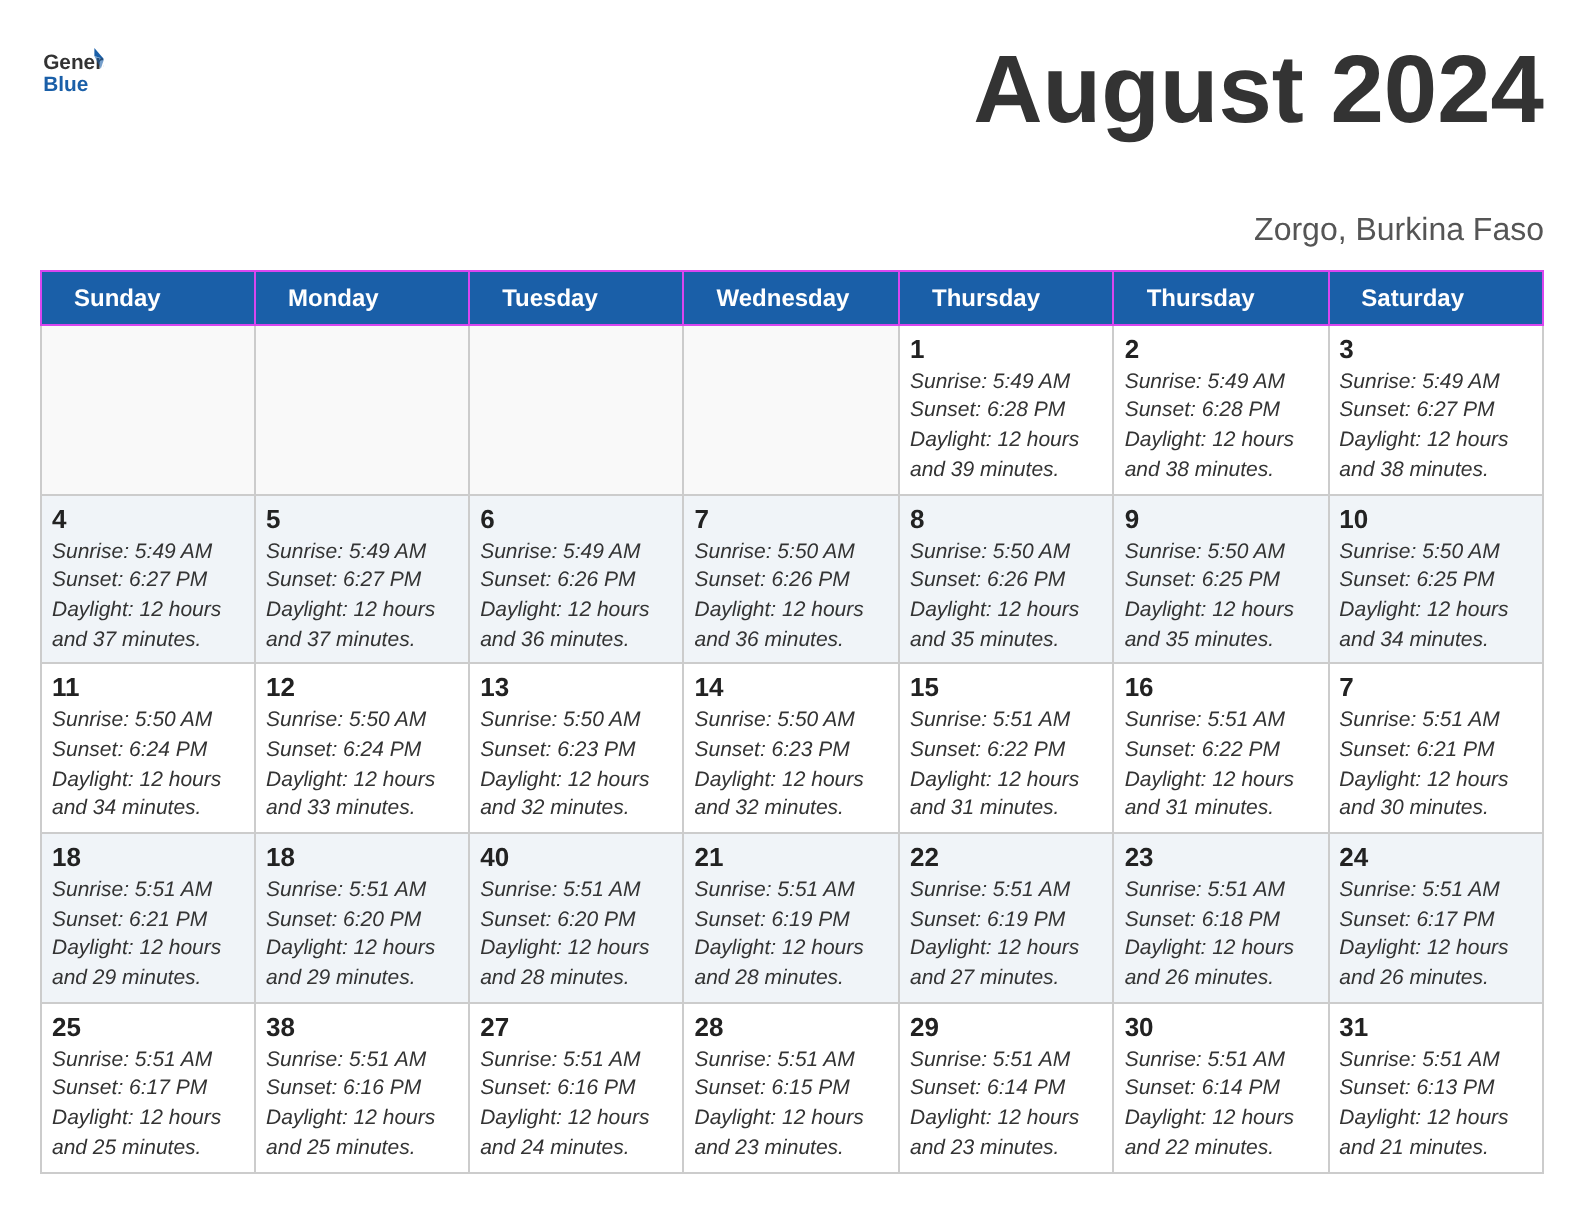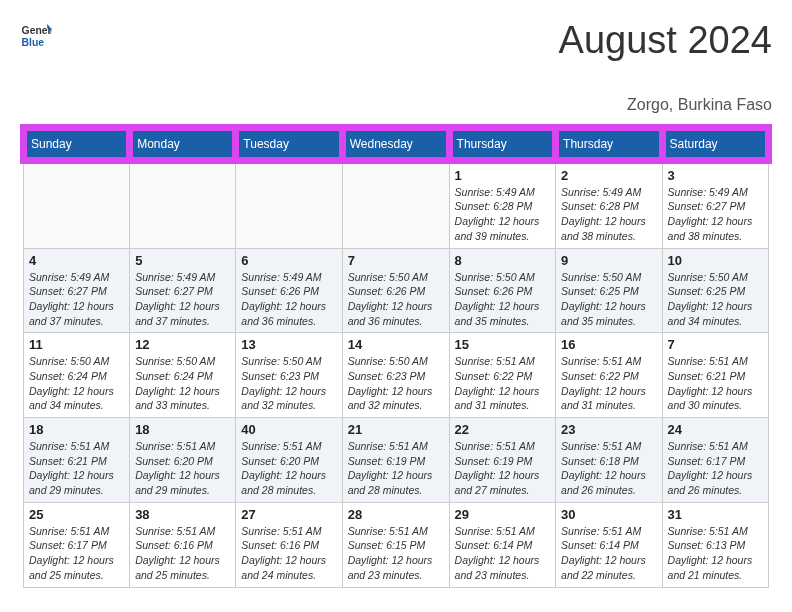--- a/index.html
+++ b/index.html
@@ -22,45 +22,45 @@
       gap: 4px;
     }
     .logo-icon {
       width: 32px;
       height: 32px;
     }
     .title-block {
       text-align: right;
     }
     .title-month {
-      font-size: 38px;
-      font-weight: normal;
+      font-size: 48px;
+      font-weight: bold;
       color: #333;
       line-height: 1.1;
     }
     .title-location {
       font-size: 16px;
       color: #555;
       margin-top: 34px;
     }
     table {
       width: 100%;
       border-collapse: collapse;
       font-size: 11px;
     }
     thead tr {
       background-color: #1a5fa8;
       color: #fff;
     }
     thead th {
-      padding: 6px 4px;
+      padding: 6px 16px;
       text-align: left;
       font-size: 12px;
-      font-weight: normal;
-      border: 7px solid #d946ef;
+      font-weight: bold;
+      border: 1px solid #d946ef;
     }
     tbody tr {
       background: #fff;
     }
     tbody tr:nth-child(even) {
       background: #f0f4f8;
     }
     tbody td {
       border: 1px solid #ccc;
       padding: 4px 5px;

